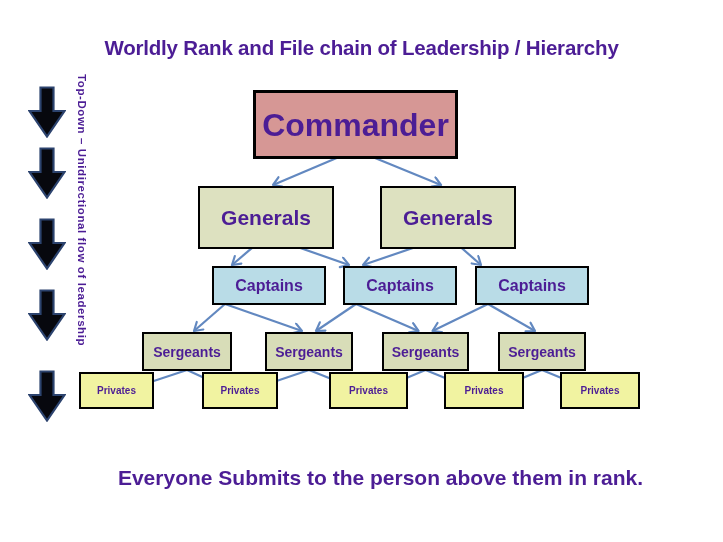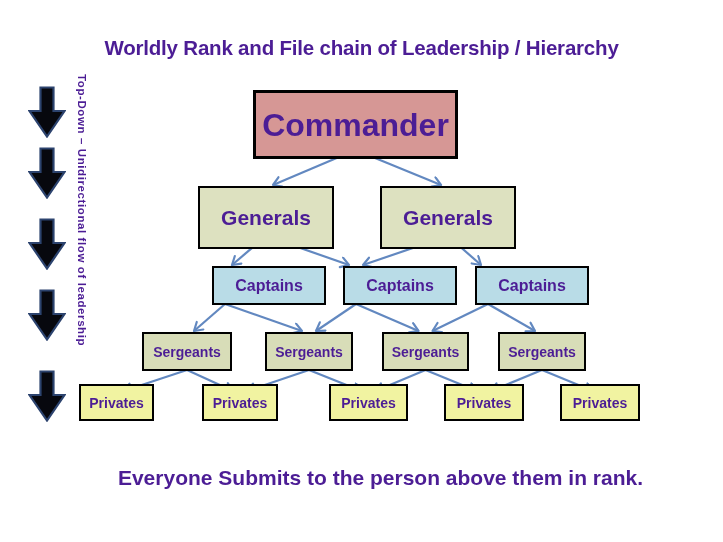--- a/index.html
+++ b/index.html
@@ -29,21 +29,21 @@
     text-align:center;line-height:1;
   }
   .commander{left:253px;top:90px;width:205px;height:69px;border-width:3px;
     background:var(--commander-fill,#d69795);font-size:32px;}
   .generals{top:186px;height:63px;background:var(--generals-fill,#dde1c0);font-size:21px;}
   .g1{left:198px;width:136px}.g2{left:380px;width:136px}
   .captains{top:266px;height:39px;background:var(--captains-fill,#b9dce7);font-size:16px;margin-left:44px;}
   .c1{left:168px;width:114px}.c2{left:299px;width:114px}.c3{left:431px;width:114px}
   .sergeants{top:332px;height:39px;background:var(--sergeants-fill,#d8ddb8);font-size:14px;}
   .s1{left:142px;width:90px}.s2{left:265px;width:88px}.s3{left:382px;width:87px}.s4{left:498px;width:88px}
-  .privates{top:384px;height:37px;background:var(--privates-fill,#f1f3a1);font-size:14px;}
+  .privates{top:372px;height:37px;background:var(--privates-fill,#f1f3a1);font-size:10px;}
   .p1{left:79px;width:75px}.p2{left:202px;width:76px}.p3{left:329px;width:79px}.p4{left:444px;width:80px}.p5{left:560px;width:80px}
 </style>
 </head>
 <body>
 
 <div id="slide" style="--commander-fill: #d69795; --generals-fill: #dde1c0; --captains-fill: #b9dce7; --sergeants-fill: #d8ddb8; --privates-fill: #f1f3a1; --connector: #6288c0; --box-border: #000000; --flow-arrow-fill: #07080e; --flow-arrow-outline: #2c436e; --text: #111111;">
 
   <div class="title">Worldly Rank and File chain of Leadership / Hierarchy</div>
 
   <svg class="flow-arrow fa1" viewBox="0 0 38 52">

